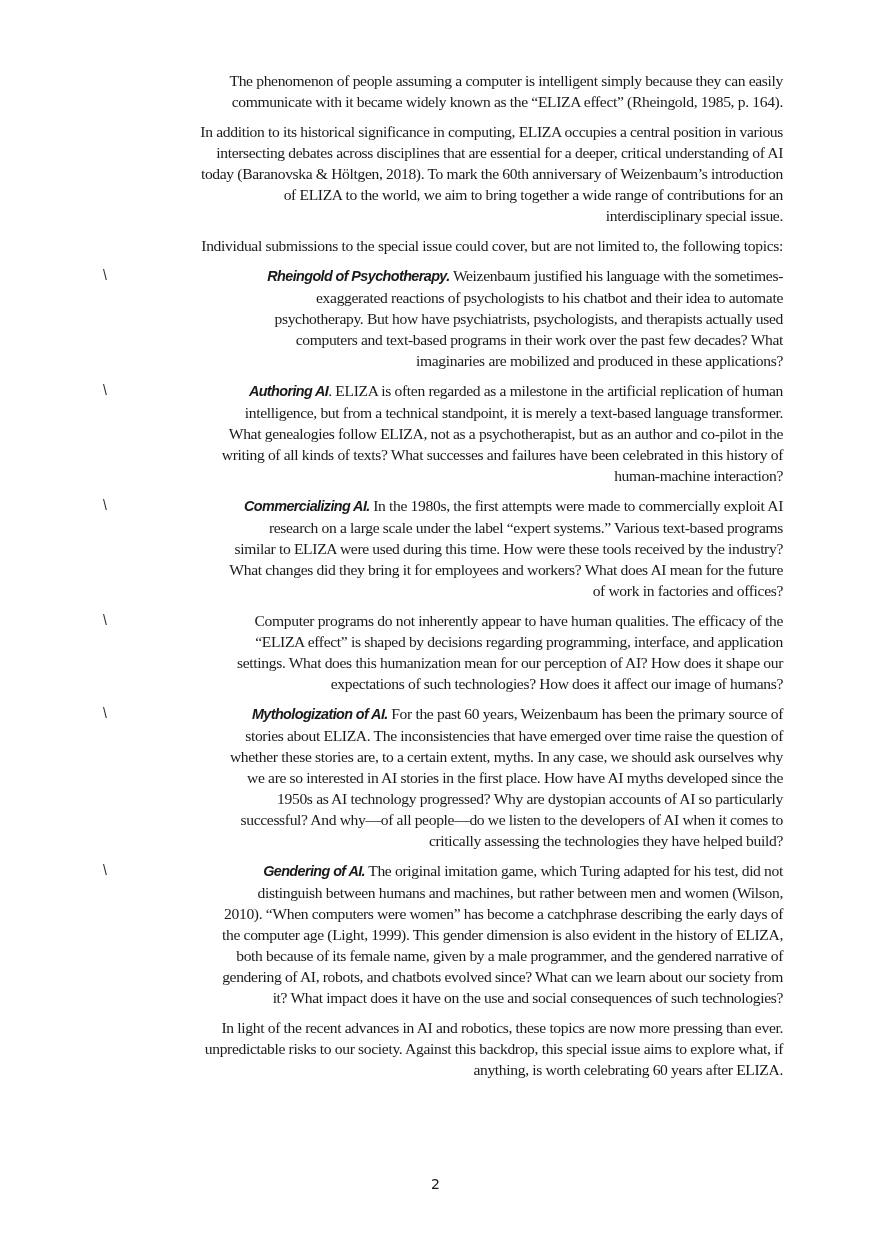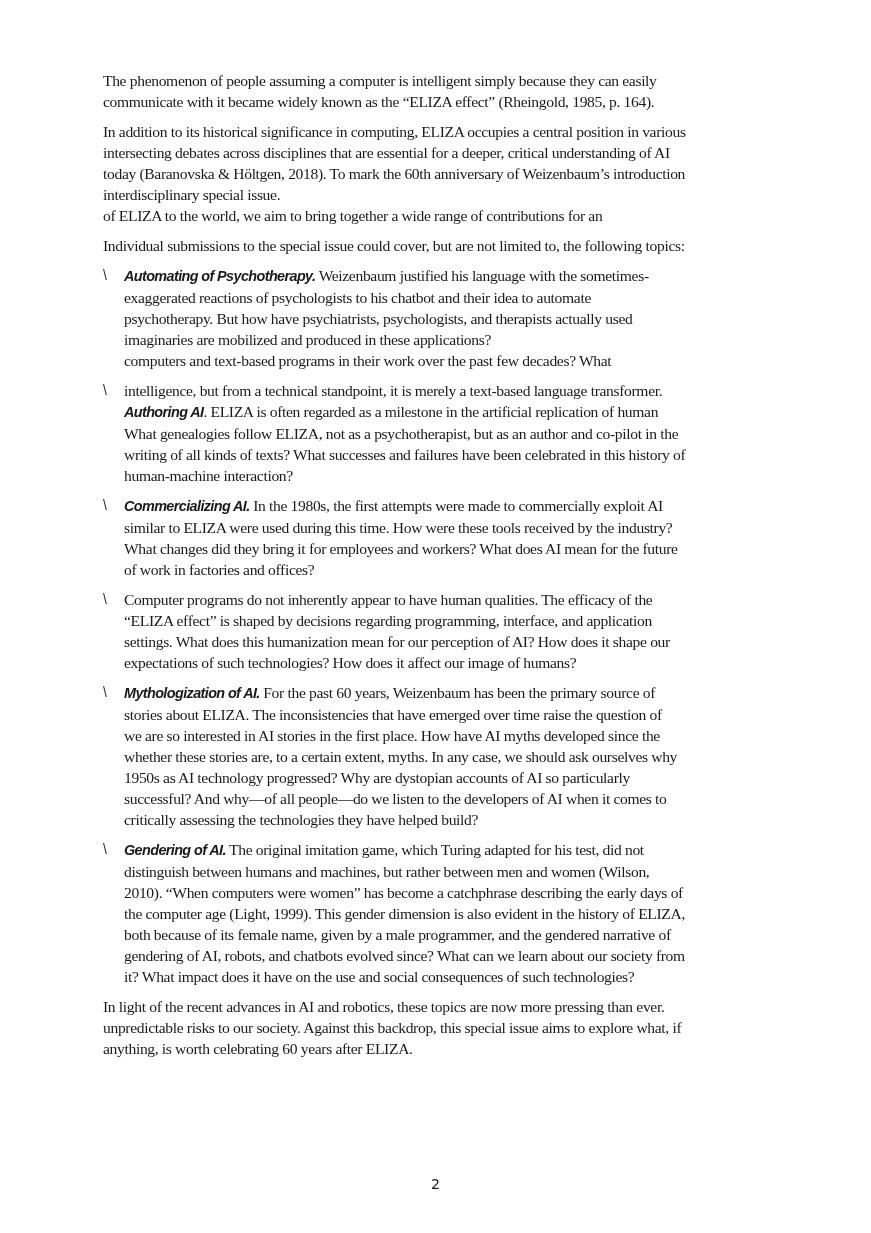--- a/index.html
+++ b/index.html
@@ -13,20 +13,21 @@
       position: relative;
       overflow: hidden;
       font-family: "DejaVu Serif", "Liberation Serif", serif;
       color: #1a1a1a;
     }
     .page {
       position: absolute;
       left: 103px;
       top: 70px;
       width: 680px;
+      text-align: right;
     }
     .para {
       margin: 0 0 9px 0;
     }
     .line {
       display: block;
       font-size: 13.6px;
       line-height: 21px;
       white-space: nowrap;
       letter-spacing: -0.35px;
@@ -72,68 +73,69 @@
 
   <p class="para">
     <span class="line">The phenomenon of people assuming a computer is intelligent simply because they can easily</span>
     <span class="line">communicate with it became widely known as the “ELIZA effect” (Rheingold, 1985, p. 164).</span>
   </p>
 
   <p class="para">
     <span class="line">In addition to its historical significance in computing, ELIZA occupies a central position in various</span>
     <span class="line">intersecting debates across disciplines that are essential for a deeper, critical understanding of AI</span>
     <span class="line">today (Baranovska &amp; Höltgen, 2018). To mark the 60th anniversary of Weizenbaum’s introduction</span>
+    <span class="line">of ELIZA to the world, we aim to bring together a wide range of contributions for an</span>
     <span class="line">interdisciplinary special issue.</span>
-    <span class="line">of ELIZA to the world, we aim to bring together a wide range of contributions for an</span>
   </p>
 
   <p class="para">
     <span class="line">Individual submissions to the special issue could cover, but are not limited to, the following topics:</span>
   </p>
 
   <div class="topic">
     <span class="bullet">\</span>
-    <span class="line"><span class="topic-title">Automating of Psychotherapy.</span><span> Weizenbaum justified his language with the sometimes-</span></span>
+    <span class="line"><span class="topic-title">Rheingold of Psychotherapy.</span><span> Weizenbaum justified his language with the sometimes-</span></span>
     <span class="line">exaggerated reactions of psychologists to his chatbot and their idea to automate</span>
     <span class="line">psychotherapy. But how have psychiatrists, psychologists, and therapists actually used</span>
+    <span class="line">computers and text-based programs in their work over the past few decades? What</span>
     <span class="line">imaginaries are mobilized and produced in these applications?</span>
-    <span class="line">computers and text-based programs in their work over the past few decades? What</span>
   </div>
 
   <div class="topic">
     <span class="bullet">\</span>
+    <span class="line"><span class="topic-title">Authoring AI</span><span>. ELIZA is often regarded as a milestone in the artificial replication of human</span></span>
     <span class="line">intelligence, but from a technical standpoint, it is merely a text-based language transformer.</span>
-    <span class="line"><span class="topic-title">Authoring AI</span><span>. ELIZA is often regarded as a milestone in the artificial replication of human</span></span>
     <span class="line">What genealogies follow ELIZA, not as a psychotherapist, but as an author and co-pilot in the</span>
     <span class="line">writing of all kinds of texts? What successes and failures have been celebrated in this history of</span>
     <span class="line">human-machine interaction?</span>
   </div>
 
   <div class="topic">
     <span class="bullet">\</span>
     <span class="line"><span class="topic-title">Commercializing AI.</span><span> In the 1980s, the first attempts were made to commercially exploit AI</span></span>
+    <span class="line">research on a large scale under the label “expert systems.” Various text-based programs</span>
     <span class="line">similar to ELIZA were used during this time. How were these tools received by the industry?</span>
     <span class="line">What changes did they bring it for employees and workers? What does AI mean for the future</span>
     <span class="line">of work in factories and offices?</span>
   </div>
 
   <div class="topic">
     <span class="bullet">\</span>
     <span class="line">Computer programs do not inherently appear to have human qualities. The efficacy of the</span>
     <span class="line">“ELIZA effect” is shaped by decisions regarding programming, interface, and application</span>
     <span class="line">settings. What does this humanization mean for our perception of AI? How does it shape our</span>
     <span class="line">expectations of such technologies? How does it affect our image of humans?</span>
   </div>
 
   <div class="topic">
     <span class="bullet">\</span>
     <span class="line"><span class="topic-title">Mythologization of AI.</span><span> For the past 60 years, Weizenbaum has been the primary source of</span></span>
     <span class="line">stories about ELIZA. The inconsistencies that have emerged over time raise the question of</span>
+    <span class="line">whether these stories are, to a certain extent, myths. In any case, we should ask ourselves why</span>
     <span class="line">we are so interested in AI stories in the first place. How have AI myths developed since the</span>
-    <span class="line">whether these stories are, to a certain extent, myths. In any case, we should ask ourselves why</span>
     <span class="line">1950s as AI technology progressed? Why are dystopian accounts of AI so particularly</span>
     <span class="line">successful? And why—of all people—do we listen to the developers of AI when it comes to</span>
     <span class="line">critically assessing the technologies they have helped build?</span>
   </div>
 
   <div class="topic">
     <span class="bullet">\</span>
     <span class="line"><span class="topic-title">Gendering of AI.</span><span> The original imitation game, which Turing adapted for his test, did not</span></span>
     <span class="line">distinguish between humans and machines, but rather between men and women (Wilson,</span>
     <span class="line">2010). “When computers were women” has become a catchphrase describing the early days of</span>

